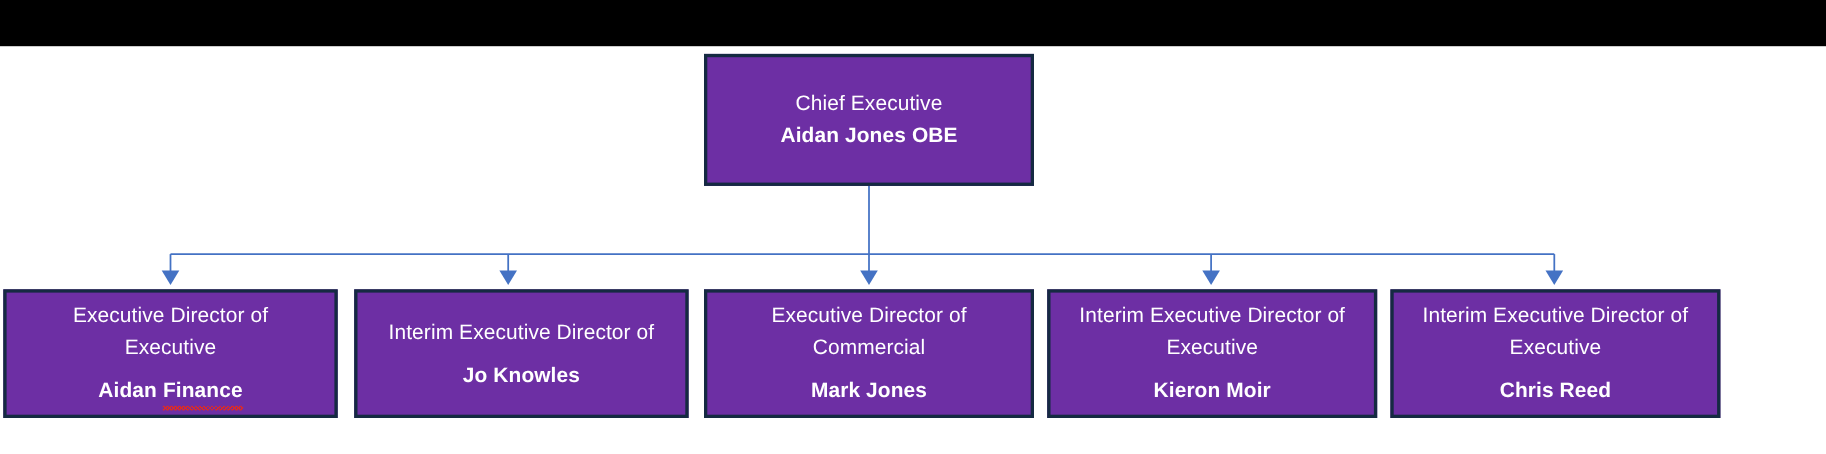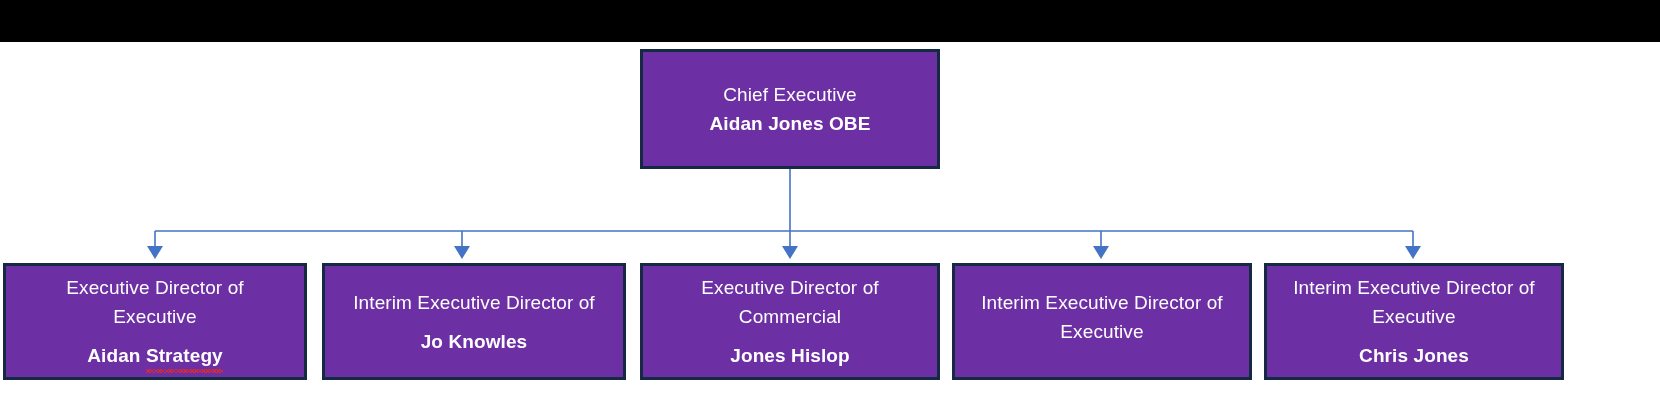--- a/index.html
+++ b/index.html
@@ -138,47 +138,48 @@
     <div class="role">Chief Executive</div>
     <div class="person">Aidan Jones OBE</div>
   </div>
 
   <div class="org-box child-box" style="left:3px; top:263px; width:304px; height:117px;">
     <div class="role">
       <span>Executive Director of</span><br>
       <span>Executive</span>
     </div>
     <div class="person">
-      <span>Aidan </span><span class="squiggle">Strategy</span>
+      <span>Aidan </span><span class="squiggle">Finance</span>
     </div>
   </div>
 
   <div class="org-box child-box" style="left:322px; top:263px; width:304px; height:117px;">
     <div class="role">
       <span>Interim Executive Director of</span><br>
     </div>
     <div class="person">Jo Knowles</div>
   </div>
 
   <div class="org-box child-box" style="left:640px; top:263px; width:300px; height:117px;">
     <div class="role">
       <span>Executive Director of</span><br>
       <span>Commercial</span>
     </div>
-    <div class="person">Jones Hislop</div>
+    <div class="person">Mark Jones</div>
   </div>
 
   <div class="org-box child-box" style="left:952px; top:263px; width:300px; height:117px;">
     <div class="role">
       <span>Interim Executive Director of</span><br>
       <span>Executive</span>
     </div>
+    <div class="person">Kieron Moir</div>
   </div>
 
   <div class="org-box child-box" style="left:1264px; top:263px; width:300px; height:117px;">
     <div class="role">
       <span>Interim Executive Director of</span><br>
       <span>Executive</span>
     </div>
-    <div class="person">Chris Jones</div>
+    <div class="person">Chris Reed</div>
   </div>
 
 </div>
 
 </body></html>

